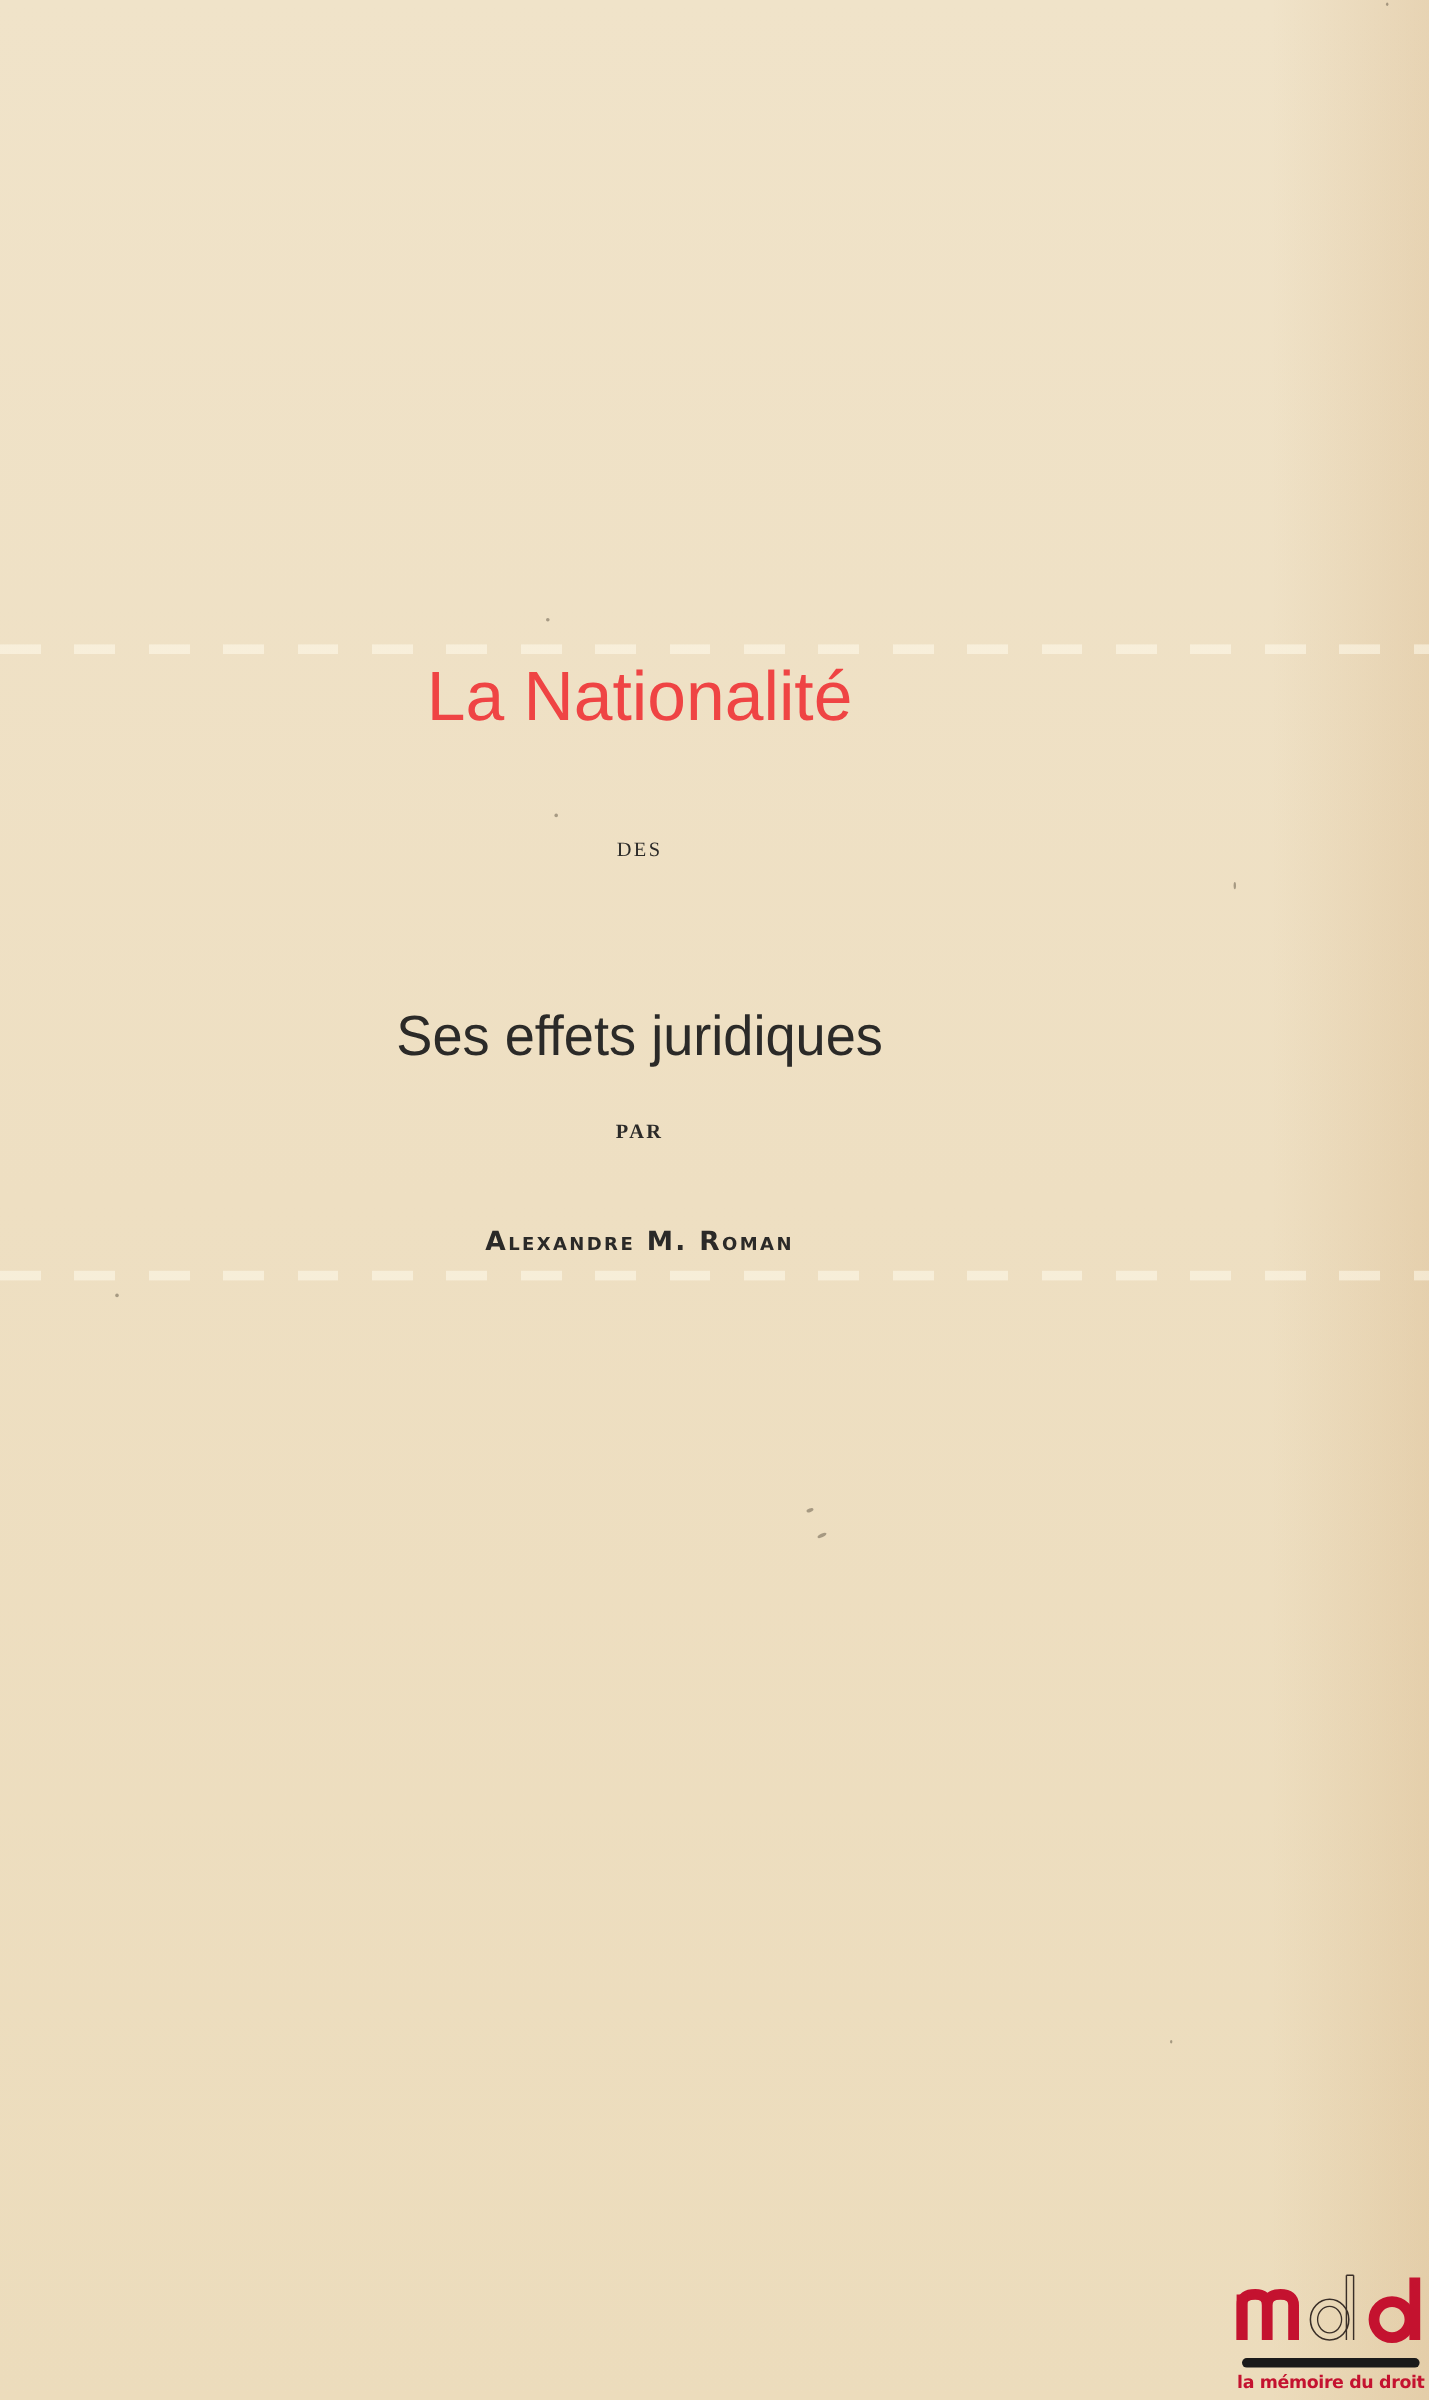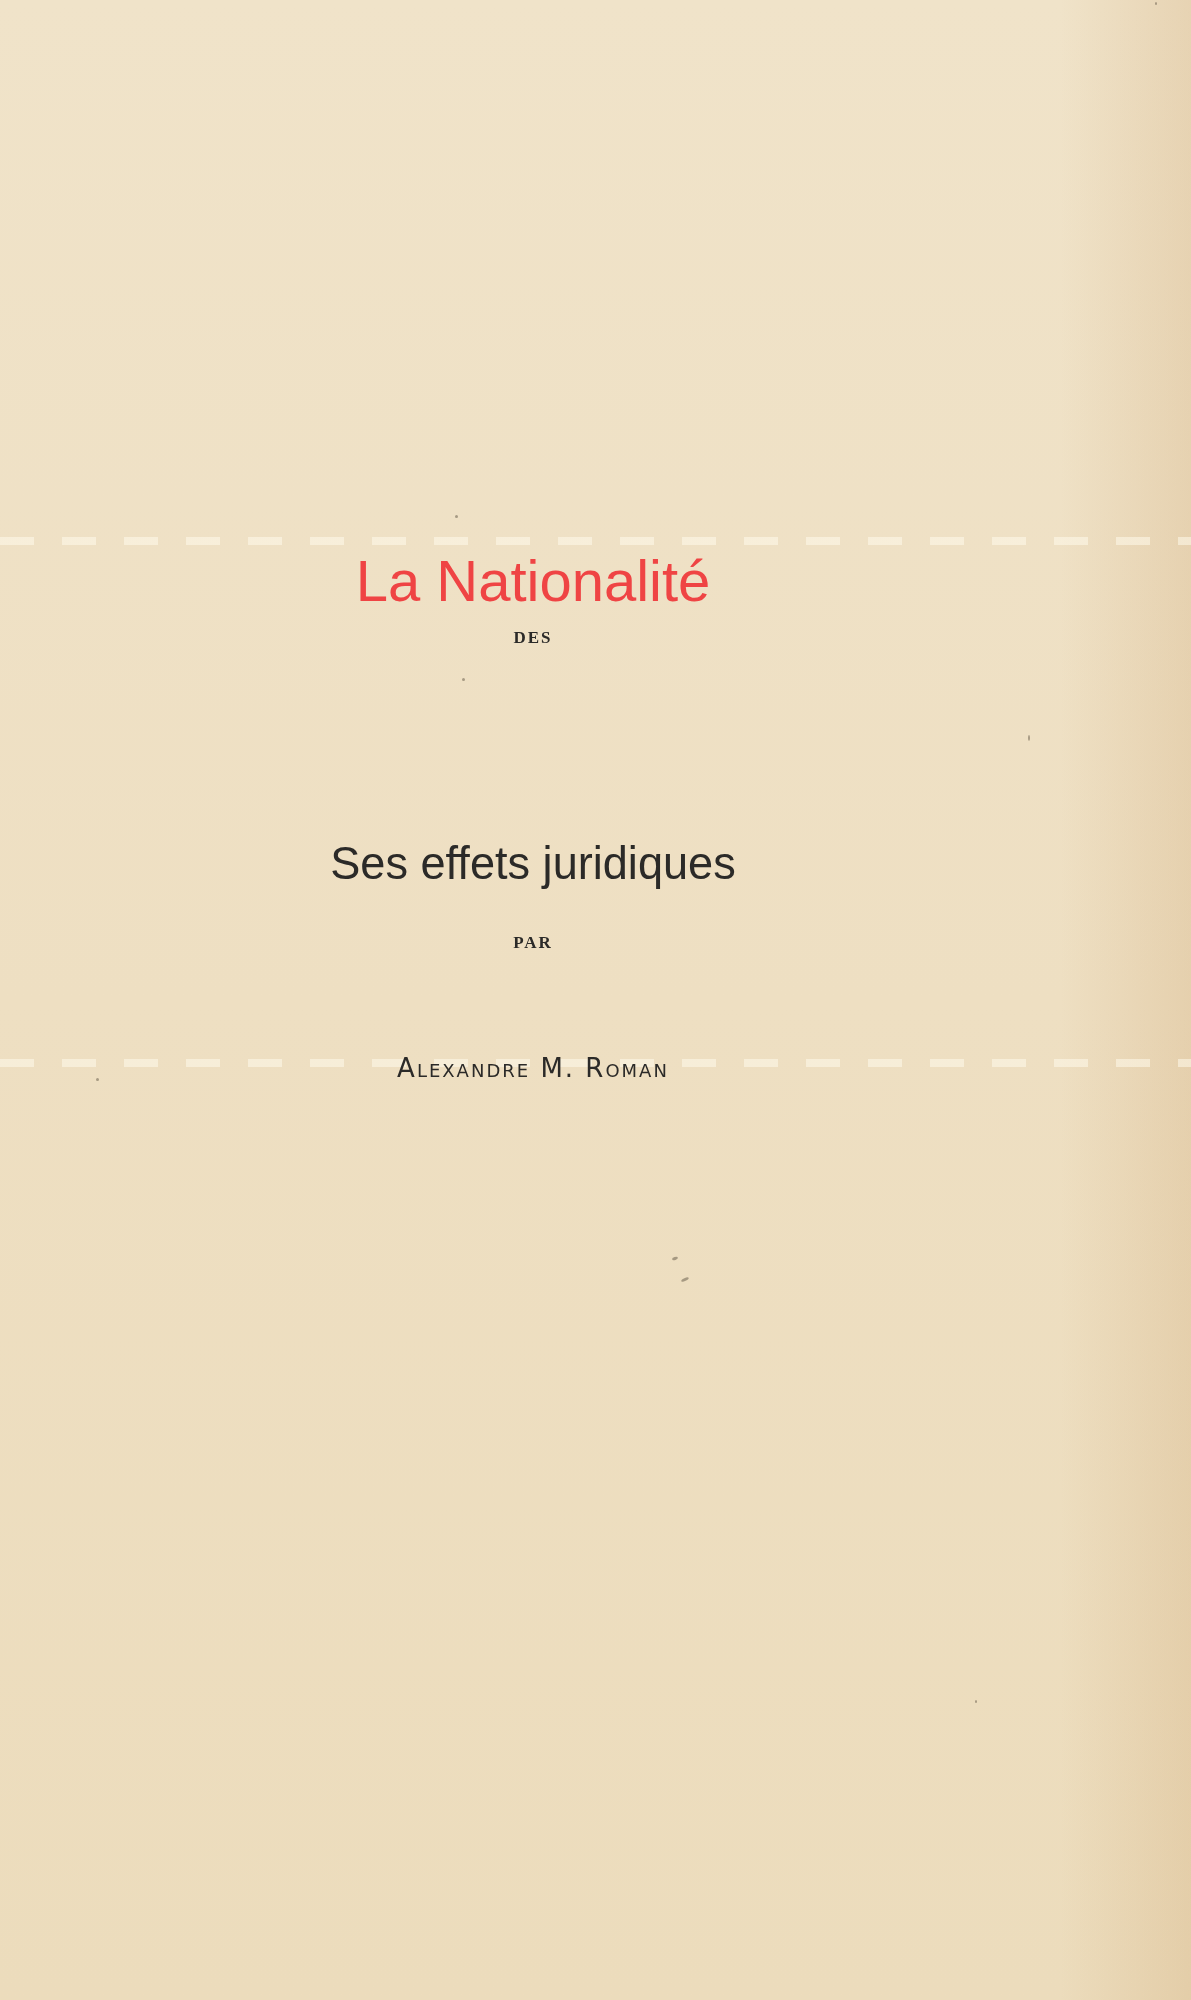--- a/index.html
+++ b/index.html
@@ -11,26 +11,26 @@
       color: #2b2a28;
     }
     .page { position: absolute; inset: 0; }
     .line { position: absolute; left: 0; width: 1066px; text-align: center; white-space: nowrap; }
     .speck { position: absolute; background: #6b604f; border-radius: 50%; opacity: 0.55; }
     .dash-band {
       position: absolute; left: 0; width: 1191px; height: 8px;
       background: repeating-linear-gradient(to right, rgba(255,250,235,0.55) 0 34px, rgba(255,250,235,0) 34px 62px);
     }
     #t1 { top: 548px; font-family: "Liberation Sans", sans-serif; font-size: 58px; line-height: 66px; color: #ef4444; }
-    #t2 { top: 627px; font-family: "Liberation Serif", serif; font-weight: bold; font-size: 17px; letter-spacing: 2px; line-height: 22px; }
+    #t2 { top: 697px; font-family: "Liberation Serif", serif; font-weight: normal; font-size: 17px; letter-spacing: 2px; line-height: 22px; }
     #t3-wrap { top: 714px; height: 72px; }
     #t3 { display: inline-block; font-family: "Liberation Sans", sans-serif; font-size: 70px; line-height: 72px; transform: scaleX(0.62); transform-origin: center; letter-spacing: 1px; }
     #t4 { top: 836px; font-family: "Liberation Sans", sans-serif; font-size: 47px; line-height: 54px; transform: scaleX(0.96); }
     #t5 { top: 932px; font-family: "Liberation Serif", serif; font-weight: bold; font-size: 17px; letter-spacing: 2px; line-height: 22px; }
-    #t6 { top: 1017px; font-family: "DejaVu Sans", sans-serif; font-weight: normal; font-size: 26px; line-height: 38px; letter-spacing: 2px; font-variant: small-caps; margin-top: 32px; }
+    #t6 { top: 1017px; font-family: "DejaVu Sans", sans-serif; font-weight: bold; font-size: 22px; line-height: 38px; letter-spacing: 2px; font-variant: small-caps; }
     .logo { position: absolute; left: 1030px; top: 1888px; width: 160px; height: 112px; }
     .logo-bar { position: absolute; left: 5px; top: 77px; width: 148px; height: 8px; background: #1a1a1a; border-radius: 4px; }
     .logo-tagline { position: absolute; left: 0; top: 90px; width: 158px; text-align: center; font-family: "DejaVu Sans", sans-serif; font-weight: bold; font-size: 14.5px; color: #c4122f; letter-spacing: -0.3px; white-space: nowrap; }
   </style>
 </head>
 <body>
 
 <div class="page">
 
   <div class="dash-band" style="top:537px;"></div>
@@ -44,14 +44,30 @@
   <div class="speck" style="left:672px;top:1257px;width:6px;height:3px;transform:rotate(-20deg);"></div>
   <div class="speck" style="left:975px;top:1700px;width:2px;height:3px;"></div>
   <div class="speck" style="left:1155px;top:2px;width:2px;height:3px;"></div>
 
   <div id="t1" class="line">La Nationalité</div>
   <div id="t2" class="line">DES</div>
   <div id="t4" class="line">Ses effets juridiques</div>
   <div id="t5" class="line">PAR</div>
   <div id="t6" class="line">Alexandre M. Roman</div>
 
+  <div class="logo">
+    <svg width="160" height="78" viewBox="0 0 160 78">
+
+      <path d="M5 62 V32 Q5 24 16 24 Q26 24 26 33 V62 M26 33 Q26 24 37 24 Q48 24 48 33 V62" fill="none" stroke="#c4122f" stroke-width="9" stroke-linecap="butt"></path>
+      <path d="M5 24 V62" stroke="#c4122f" stroke-width="9"></path>
+
+      <ellipse cx="78" cy="45" rx="16" ry="17" fill="none" stroke="#3a2f28" stroke-width="1.3"></ellipse>
+      <ellipse cx="78" cy="45" rx="10" ry="11" fill="none" stroke="#3a2f28" stroke-width="1.1"></ellipse>
+      <path d="M92 8 V62 M98 8 V62 M92 8 H98" fill="none" stroke="#3a2f28" stroke-width="1.2"></path>
+
+      <ellipse cx="130" cy="45" rx="15" ry="15" fill="none" stroke="#c4122f" stroke-width="9"></ellipse>
+      <path d="M149 10 V62" stroke="#c4122f" stroke-width="9"></path>
+    </svg>
+    <div class="logo-bar"></div>
+    <div class="logo-tagline">la mémoire du droit</div>
+  </div>
 
 </div>
 
 </body></html>

